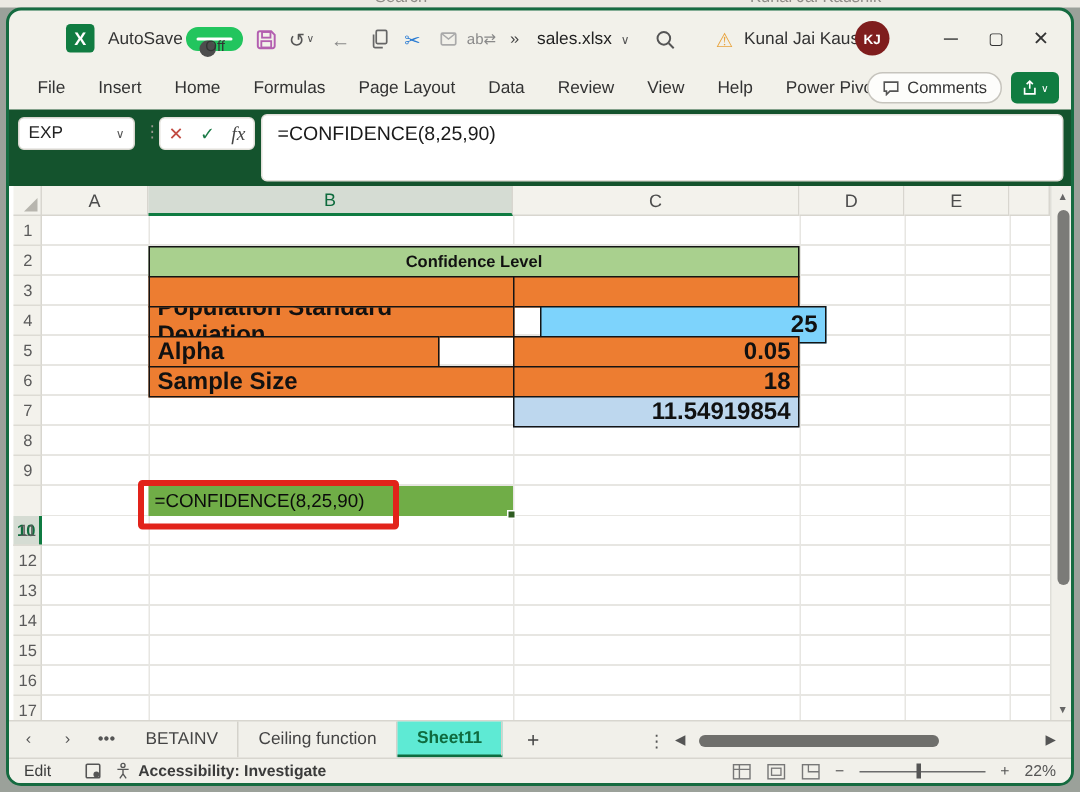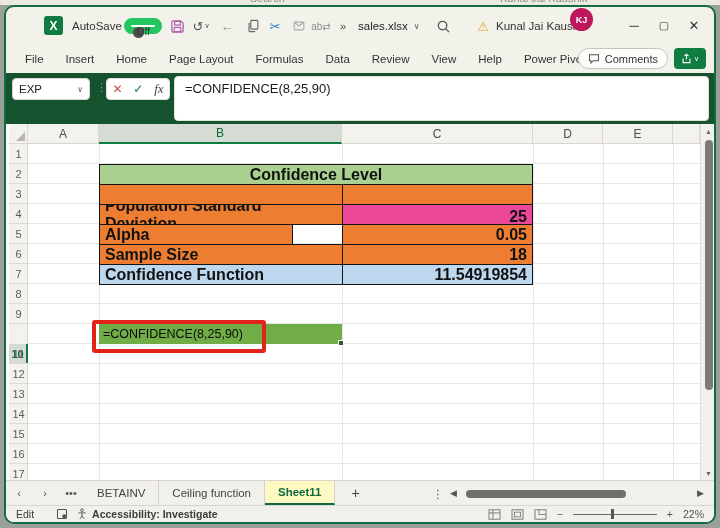--- a/index.html
+++ b/index.html
@@ -22,22 +22,22 @@
     color:#fff; font-weight:bold; font-size:12px; justify-content:center; }
   .autosave-lbl { left:66px; font-size:11.5px; color:#333; }
   .toggle { left:118px; width:38px; height:16px; border:7px solid #22c55e; border-radius:9px;
     background:#fff; position:absolute; top:11px;text-align:center; }
   .toggle .knob { position:absolute; left:2px; top:1.5px; width:11px; height:11px; border-radius:50%; background:#4d4d4d; }
   .toggle .tstate { position:absolute; right:5px; top:1px; font-size:10px; color:#333; }
   .qat { position:absolute; top:9px; height:20px; display:flex; align-items:center; justify-content:center; }
   .fname { left:322px; font-size:11.5px; color:#222; }
   .fname .chev { margin-left:6px; font-size:8px; color:#555; }
   .uname { left:490px; font-size:11.5px; color:#333; }
-  .avatar { position:absolute; left:564px; top:1px; width:23px; height:23px; border-radius:50%;
-    background:#be185d; color:#fff; font-size:9px; font-weight:bold; display:flex; align-items:center; justify-content:center; }
+  .avatar { position:absolute; left:564px; top:7px; width:23px; height:23px; border-radius:50%;
+    background:#7f1d1d; color:#fff; font-size:9px; font-weight:bold; display:flex; align-items:center; justify-content:center; }
   .winctl { position:absolute; top:6px; width:28px; height:24px; display:flex; align-items:center; justify-content:center;
     color:#333; font-size:13px; }
   .gray { color:#8a8a8a; }
 
   
   .tabrow { position:absolute; left:0; top:38px; width:100%; height:28px; display:flex; align-items:center; }
   .rtab { padding:0 11px; font-size:11.5px; color:#333; height:100%; display:flex; align-items:center; }
   .comments-btn { position:absolute; right:46px; top:3px; height:21px; padding:0 9px; border:1px solid #c6c4bd;
     border-radius:11px; background:#fdfdfb; display:flex; align-items:center; gap:5px; font-size:11px; color:#333; }
   .share-btn { position:absolute; right:8px; top:3px; width:32px; height:21px; background:#107c41; border-radius:4px;
@@ -70,41 +70,41 @@
     display:flex; align-items:center; justify-content:center; font-size:11px; color:#5a5a5a; }
   .rowhdr.sel { background:#d5dcd3; color:#0e6b3d; font-weight:bold; border-right:2px solid #0f7b41;margin-top:20px; }
   .gridbg { position:absolute; left:22px; top:20px; width:672px; height:336px; background:#fff;
     background-image:repeating-linear-gradient(to bottom, transparent 0 19px, #e7e6e2 19px 20px); }
   .vline { position:absolute; top:0; width:1px; height:336px; background:#e7e6e2; }
 
   
   .cell { position:absolute; border:1px solid #141414; font-size:16px; font-weight:bold; color:#111;
     display:flex; align-items:center; padding:0 5px; overflow:hidden; }
   .cell.num { justify-content:flex-end; }
-  .cell.ttl { justify-content:center; font-size:16px; }
+  .cell.ttl { justify-content:center; font-size:11px; }
 
   .activecell { position:absolute; left:93px; top:200px; width:243px; height:20px; background:#70AD47;
     font-size:12.5px; color:#0b0b0b; display:flex; align-items:center; padding:0 4px; }
   .fillhandle { position:absolute; left:332px; top:216px; width:6px; height:6px; background:#2f5c22; border:1px solid #fff; }
   .redbox { position:absolute; left:86px; top:196px; width:174px; height:33px;
     border:4px solid #E2231A; border-radius:3px; background:transparent; }
 
   
   .vscroll { position:absolute; left:694px; top:0; width:15px; height:356px; background:#f1f0ea; border-left:1px solid #e0dfd9; }
   .vthumb { position:absolute; left:3.5px; top:16px; width:8px; height:250px; background:#7b7b78; border-radius:4px; }
   .varr { position:absolute; left:0; width:15px; height:14px; display:flex; align-items:center; justify-content:center;
     font-size:7px; color:#666; }
 
   
   .sheetbar { position:absolute; left:0; top:473px; width:100%; height:25px; background:#f1f0ea;
     border-top:1px solid #d8d6cf; display:flex; align-items:stretch; font-size:11.5px; color:#444; }
   .snav { width:26px; display:flex; align-items:center; justify-content:center; color:#555; font-size:11px; }
   .stab { padding:0 13px; display:flex; align-items:center; border-right:1px solid #d4d2cb; }
   .stab:first-of-type { border-left:1px solid #d4d2cb; }
-  .stab.active { background:#fef9c3; color:#0f6b3f; font-weight:bold; border-bottom:2.5px solid #0f6b3f; }
+  .stab.active { background:#5eead4; color:#0f6b3f; font-weight:bold; border-bottom:2.5px solid #0f6b3f; }
   .addsheet { width:40px; display:flex; align-items:center; justify-content:center; font-size:14px; color:#444; }
   .tabopts { position:absolute; left:426px; top:0; height:25px; display:flex; align-items:center; color:#555; }
   .hscroll { position:absolute; left:444px; right:10px; top:0; height:25px; }
   .hthumb { position:absolute; left:16px; top:8.5px; width:160px; height:8px; background:#6f6f6c; border-radius:4px; }
   .harr { position:absolute; top:7px; font-size:9px; color:#555; }
 
   
   .statusbar { position:absolute; left:0; top:498px; width:100%; height:17px; background:#f1f0ea;
     border-top:1px solid #d8d6cf; display:flex; align-items:center; font-size:10.5px; color:#3b3b3b; }
   .sb-item { display:flex; align-items:center; gap:4px; }
@@ -172,22 +172,22 @@
       <div class="winctl" style="right:66px">─</div>
       <div class="winctl" style="right:36px;font-size:11px">▢</div>
       <div class="winctl" style="right:6px">✕</div>
     </div>
 
     <div class="tabrow">
       <div style="width:8px"></div>
       <div class="rtab">File</div>
       <div class="rtab">Insert</div>
       <div class="rtab">Home</div>
+      <div class="rtab">Formulas</div>
       <div class="rtab">Page Layout</div>
-      <div class="rtab">Formulas</div>
       <div class="rtab">Data</div>
       <div class="rtab">Review</div>
       <div class="rtab">View</div>
       <div class="rtab">Help</div>
       <div class="rtab">Power Pivot</div>
       <div class="comments-btn">
         <svg width="12" height="11" viewBox="0 0 16 14">
             <path d="M2 2h12v8H7l-3 3v-3H2z" fill="none" stroke="#555" stroke-width="1.4"></path>
           </svg>
         <span>Comments</span>
@@ -250,26 +250,25 @@
         <div class="vline" style="left:314px"></div>
         <div class="vline" style="left:505px"></div>
         <div class="vline" style="left:575px"></div>
         <div class="vline" style="left:645px"></div>
       </div>
 
       <div class="cell ttl" style="left:93px;top:40px;width:434px;height:21px;background:#A9D08E">Confidence Level</div>
       <div class="cell" style="left:93px;top:60px;width:244px;height:21px;background:#ED7D31"></div>
       <div class="cell" style="left:336px;top:60px;width:191px;height:21px;background:#ED7D31"></div>
       <div class="cell" style="left:93px;top:80px;width:244px;height:21px;background:#ED7D31">Population Standard Deviation</div>
-      <div class="cell num" style="left:336px;top:80px;width:191px;height:25px;background:#ec4899">25</div>
+      <div class="cell num" style="left:354px;top:80px;width:191px;height:25px;background:#7dd3fc">25</div>
       <div class="cell" style="left:93px;top:100px;width:194px;height:21px;background:#ED7D31">Alpha</div>
       <div class="cell num" style="left:336px;top:100px;width:191px;height:21px;background:#ED7D31">0.05</div>
       <div class="cell" style="left:93px;top:120px;width:244px;height:21px;background:#ED7D31">Sample Size</div>
       <div class="cell num" style="left:336px;top:120px;width:191px;height:21px;background:#ED7D31">18</div>
-      <div class="cell" style="left:93px;top:140px;width:244px;height:21px;background:#BDD7EE">Confidence Function</div>
       <div class="cell num" style="left:336px;top:140px;width:191px;height:21px;background:#BDD7EE">11.54919854</div>
 
       <div class="activecell">=CONFIDENCE(8,25,90)</div>
       <div class="fillhandle"></div>
       <div class="redbox"></div>
 
       <div class="vscroll">
         <div class="varr" style="top:0">▲</div>
         <div class="vthumb"></div>
         <div class="varr" style="bottom:0">▼</div>

